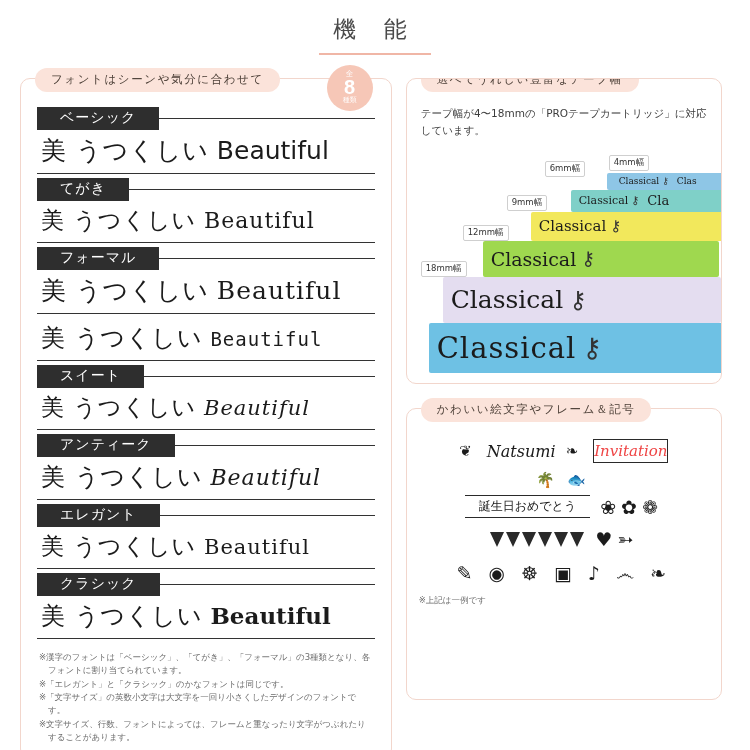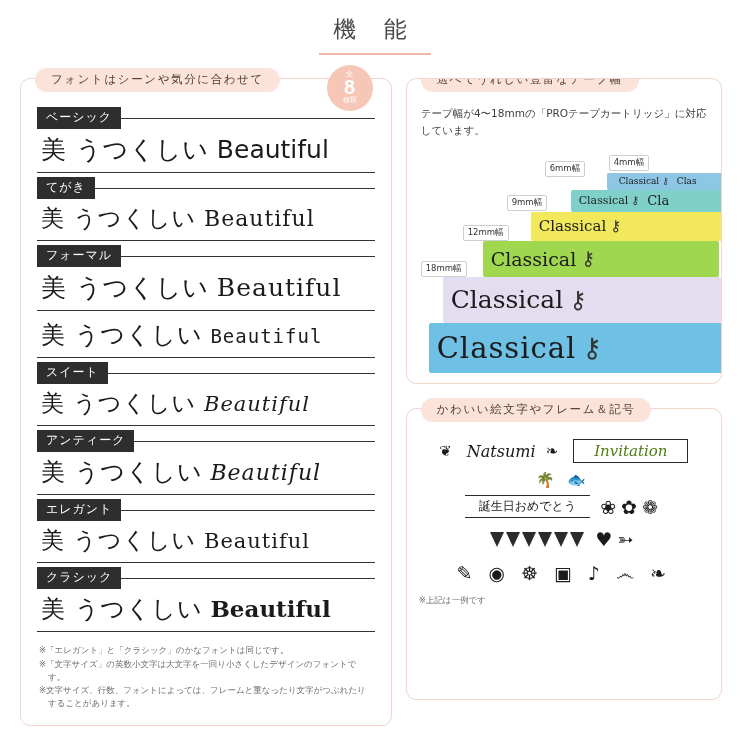--- a/index.html
+++ b/index.html
@@ -84,23 +84,23 @@
 
   
   .fonts-card { padding:28px 16px 8px; }
   .font-row { margin-bottom:4px; }
   .font-tag-line {
     display:flex; align-items:center; gap:0;
   }
   .font-tag {
     background:#2e2e2e;
     color:#fff;
-    font-size:12px;
+    font-size:14px;
     letter-spacing:1px;
-    padding:2px 9px 3px;
+    padding:2px 23px 3px;
     white-space:nowrap;
     font-family:"DejaVu Sans", sans-serif;
   }
   .tag-rule { flex:1; height:1px; background:#333; }
   .font-sample {
     font-size:25px;
     color:#1b1b1b;
     padding:4px 2px 6px 4px;
     white-space:nowrap;
     border-bottom:1px solid #333;
@@ -178,25 +178,25 @@
   .emoji-grid {
     display:flex; flex-direction:column; gap:4px;
     align-items:center;
   }
   .emoji-row {
     display:flex; align-items:center; justify-content:center; gap:10px;
     width:100%;
   }
   .frame-box {
     border:1.5px double #2a2a2a;
-    padding:2px 20px;
+    padding:2px 0;
     font-family:"DejaVu Serif", serif;
     font-style:italic;
     font-size:15px;
-    color:#4d7c0f;
+    color:#ef4444;
     white-space:nowrap;
   }
   .script {
     font-family:"DejaVu Serif", serif;
     font-style:italic;
     font-size:16px;
     color:#1b1b1b;
     white-space:nowrap;
   }
   .banner-head {
@@ -335,20 +335,21 @@
           <span class="font-tag">クラシック</span>
           <span class="tag-rule"></span>
         </div>
         <div class="font-sample sample-classic">
           <span class="jp">美 うつくしい</span>
           <span class="en">Beautiful</span>
         </div>
       </div>
 
       <div class="notes">
+        <p>※漢字のフォントは「ベーシック」、「てがき」、「フォーマル」の3種類となり、各フォントに割り当てられています。</p>
         <p>※「エレガント」と「クラシック」のかなフォントは同じです。</p>
         <p>※「文字サイズ」の英数小文字は大文字を一回り小さくしたデザインのフォントです。</p>
         <p>※文字サイズ、行数、フォントによっては、フレームと重なったり文字がつぶれたりすることがあります。</p>
       </div>
     </div>
   </div>
 
   <div class="col-right">
 
     <div class="card tape-card">

